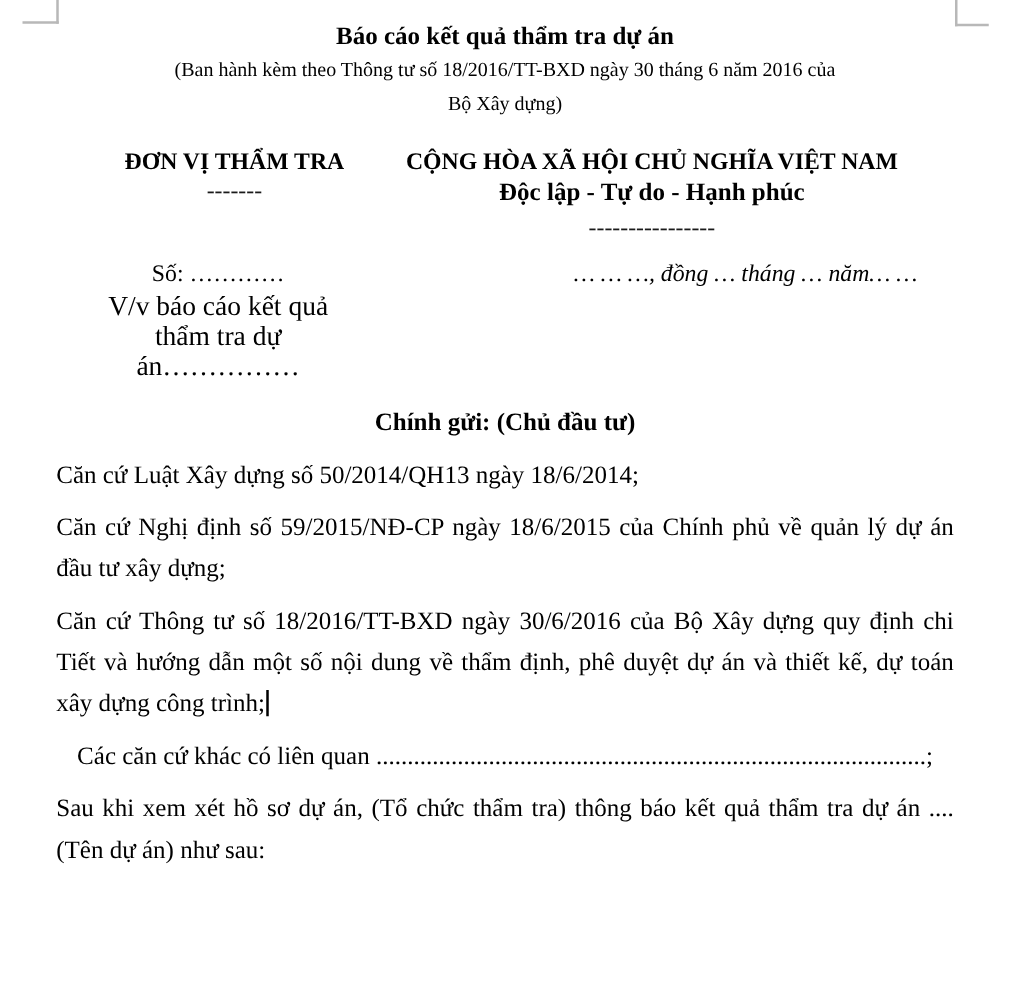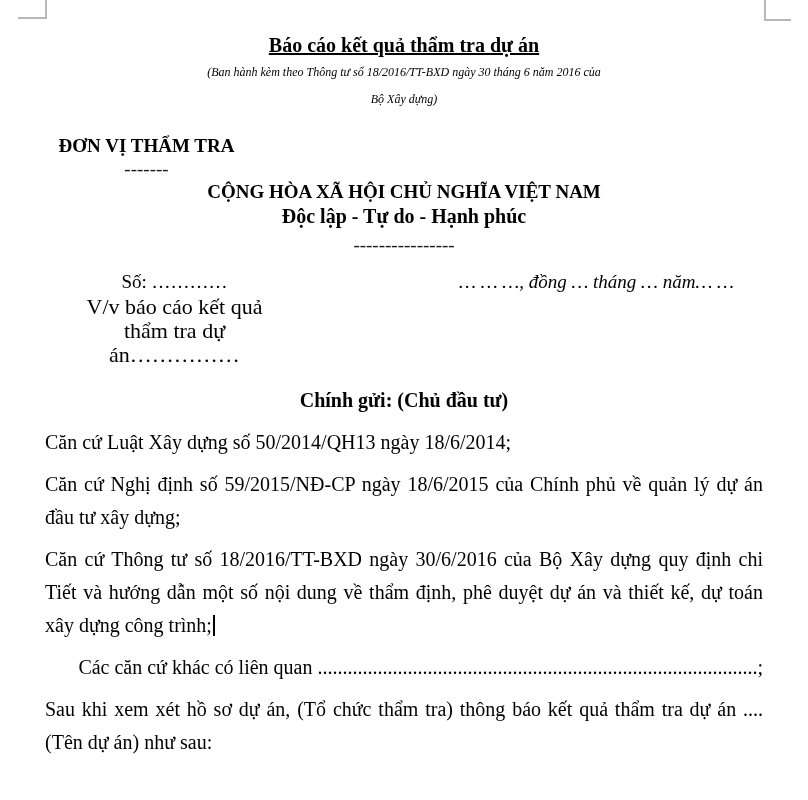--- a/index.html
+++ b/index.html
@@ -19,30 +19,29 @@
     border-right:2px solid #b8b8b8;
     border-bottom:2px solid #b8b8b8;
   }
   .crop-right {
     position:absolute; top:0; right:17px;
     width:27px; height:21px;
     border-left:2px solid #b8b8b8;
     border-bottom:2px solid #b8b8b8;
   }
   .doc-title {
-    padding-top:32px;
+    padding-top:16px;
     text-align:center;
-    font-size:20px; font-weight:bold; line-height:27px;text-decoration:underline;
+    font-size:20px; font-weight:bold; line-height:27px;
   }
   .doc-subtitle {
     text-align:center;
-    font-style:italic;
-    font-size:12px; line-height:27px;
+    font-size:16px; line-height:27px;
   }
-  .header-cols { display:flex; margin-top:21px; padding:0 29px;flex-direction:column; }
+  .header-cols { display:flex; margin-top:21px; padding:0 70px; }
   .header-cols2 { display:flex; margin-top:14px; padding:0 57px; }
   .col-left { width:235px; text-align:center; }
   .col-right { flex:1; text-align:center; }
   .org-name { font-size:19px; font-weight:bold; line-height:24px; }
   .dashes-left { font-size:19px; line-height:22px; color:#1a1a1a; }
   .national-1 { font-size:19px; font-weight:bold; line-height:24px; }
   .national-2 { font-size:20px; font-weight:bold; line-height:25px; }
   .dashes-right { font-size:19px; line-height:20px; margin-top:6px; color:#1a1a1a; }
   .so-line { font-size:19px; line-height:26px; }
   .vv-line { font-size:22px; line-height:24px; padding:0 10px; }
@@ -58,21 +57,21 @@
     font-size:20px; font-weight:bold; line-height:26px;
   }
   .body-text { padding:13px 45px 0 45px; }
   .body-text p {
     font-size:20px;
     line-height:33px;
     text-align:justify;
     margin:0 0 9px 0;
   }
   .body-text p.single-line {
-    text-align:right;
+    text-align:center;
     white-space:nowrap;
     overflow:hidden;
   }
   .caret {
     display:inline-block;
     width:2px; height:21px;
     background:#000;
     vertical-align:-4px;
     margin-left:1px;
   }

